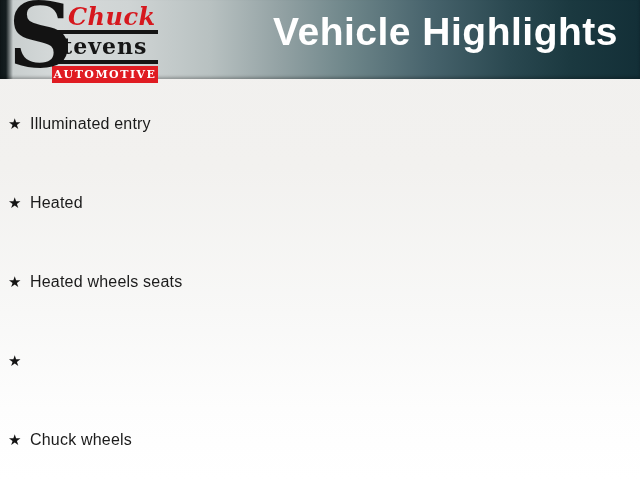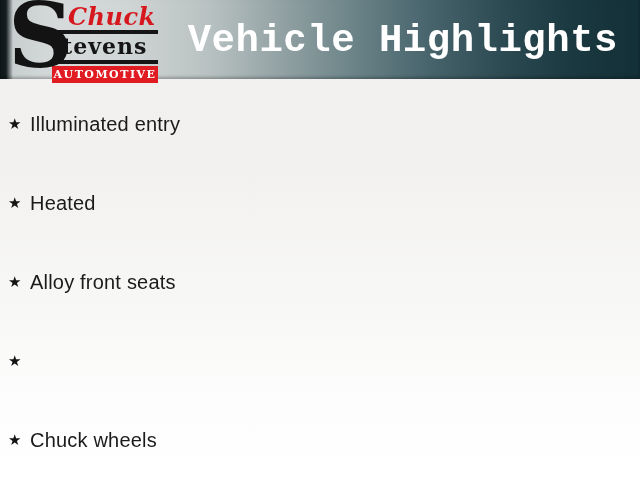--- a/index.html
+++ b/index.html
@@ -16,27 +16,26 @@
     background:linear-gradient(90deg,
       #10181a 0px, #141d1f 6px, #c9cfcf 13px,
       #d6dada 60px, #cfd4d4 130px, #b8c1c1 210px,
       #93a2a4 280px, #6d8589 350px, #47636c 430px,
       #2a4850 510px, #1b3940 570px, #132f37 640px);
     box-shadow:inset 0 -2px 3px rgba(0,0,0,0.25);
   }
 
   .page-title {
     position:absolute;
-    top:19px; right:22px;
+    top:10px; right:22px;
     font-size:39px;
     font-weight:bold;
     color:#ffffff;
     letter-spacing:0.5px;
     white-space:nowrap;
-    font-family:Liberation Mono, monospace;
   }
 
   
   .logo { position:absolute; left:8px; top:3px; width:152px; height:74px; }
   .logo-s {
     position:absolute; left:0; top:-13px;
     font-family:"DejaVu Serif", serif;
     font-weight:700; font-size:90px; line-height:1;
     color:#131313; z-index:3;
   }
@@ -69,21 +68,21 @@
   .highlight-list { list-style:none; padding-left:8px; }
   .highlight-item {
     display:flex; align-items:center;
     height:24px; margin-bottom:55px;
   }
   .star {
     width:22px; font-size:15px; line-height:24px;
     color:#141414; flex:0 0 22px;
   }
   .highlight-label {
-    font-size:20px; color:#1b1b1b;
+    font-size:16px; color:#1b1b1b;
     letter-spacing:0.2px; white-space:nowrap;
   }
 </style>
 </head>
 <body>
 
 <div class="header">
   <div class="logo">
     <span class="logo-s">S</span>
     <div class="logo-right">
@@ -102,21 +101,21 @@
     <li class="highlight-item">
       <span class="star">★</span>
       <span class="highlight-label">Illuminated entry</span>
     </li>
     <li class="highlight-item">
       <span class="star">★</span>
       <span class="highlight-label">Heated</span>
     </li>
     <li class="highlight-item">
       <span class="star">★</span>
-      <span class="highlight-label">Alloy front seats</span>
+      <span class="highlight-label">Heated wheels seats</span>
     </li>
     <li class="highlight-item">
       <span class="star">★</span>
     </li>
     <li class="highlight-item">
       <span class="star">★</span>
       <span class="highlight-label">Chuck wheels</span>
     </li>
   </ul>
 </div>

